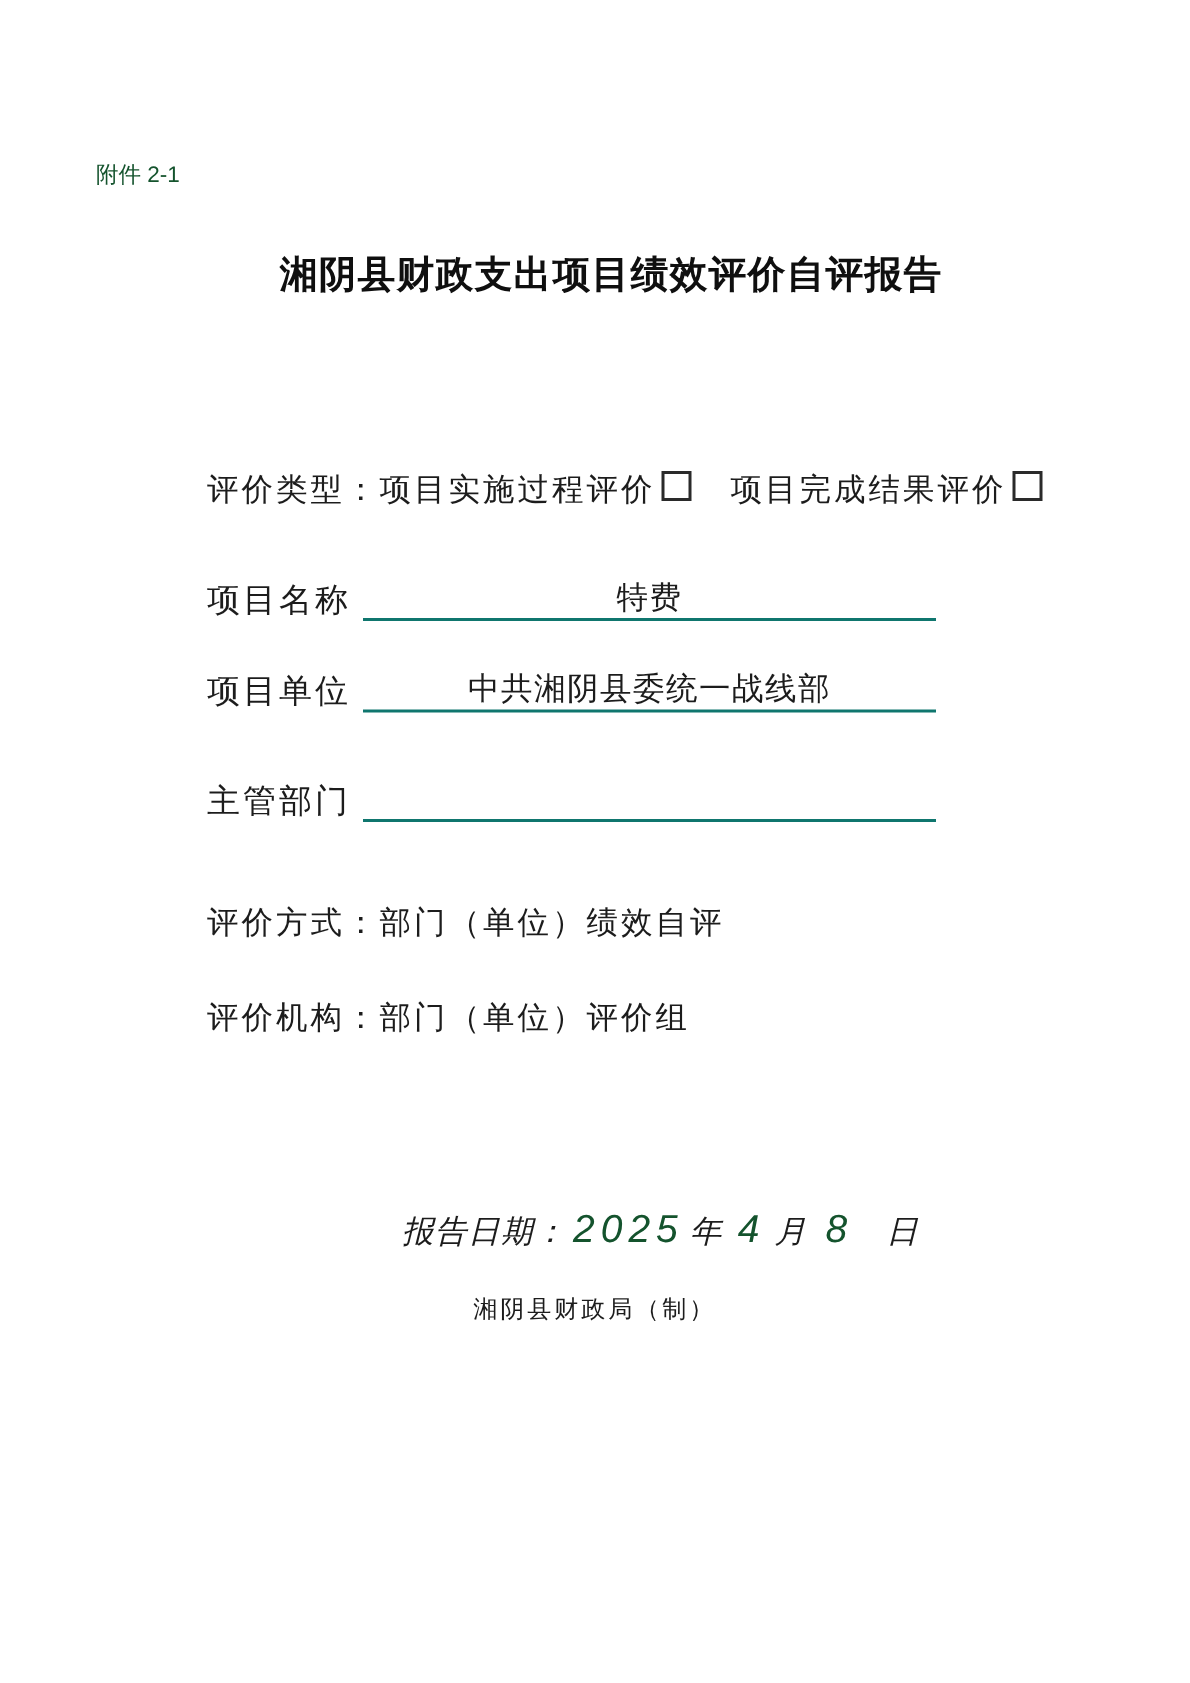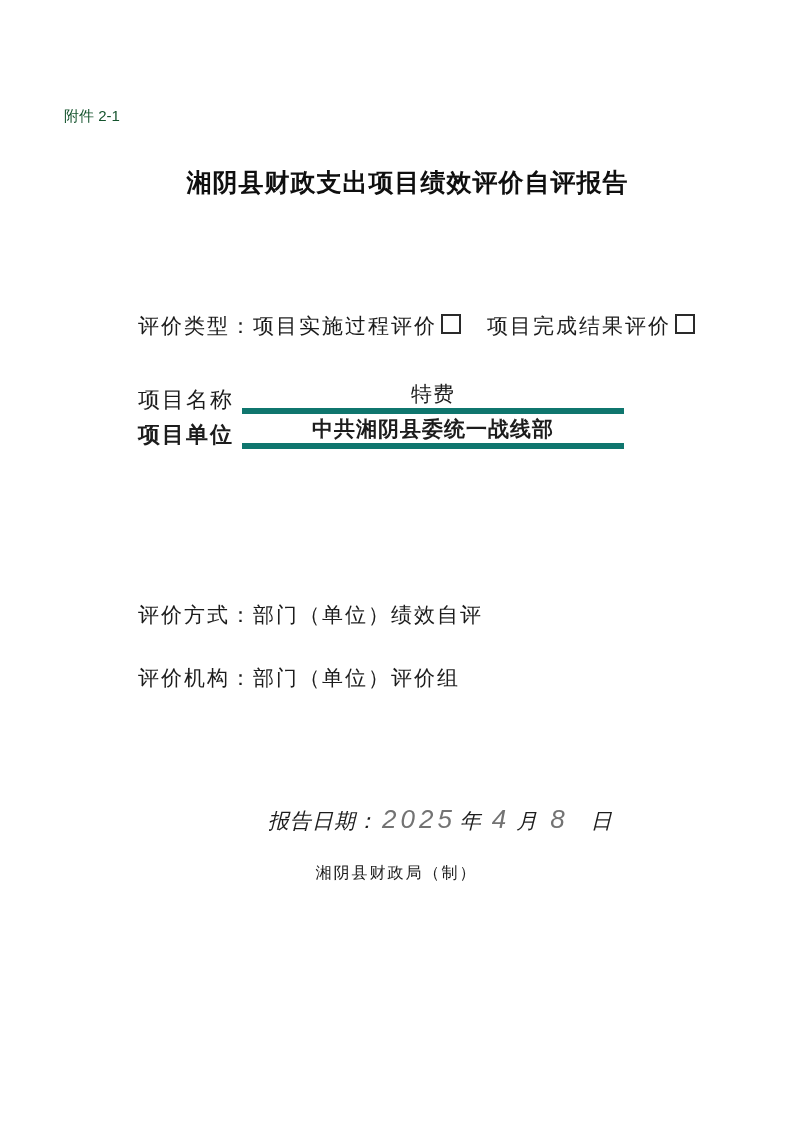--- a/index.html
+++ b/index.html
@@ -65,30 +65,30 @@
   }
   .field-label {
     font-size: 22px;
     letter-spacing: 2px;
     line-height: 28px;
     white-space: nowrap;
   }
   .field-line {
     width: 382px;
     margin-left: 8px;
-    border-bottom: 6px solid #0f766e;
+    border-bottom: 2px solid #0f766e;
     text-align: center;
     font-size: 21px;
     letter-spacing: 1px;
     line-height: 28px;
     height: 28px;
     white-space: nowrap;
   }
   .f-name { top: 386px; }
-  .f-unit { top: 421px; font-weight: bold; }
+  .f-unit { top: 447px; }
   .f-dept { top: 520px; }
 
   .plain-row {
     left: 138px;
     font-size: 21px;
     letter-spacing: 2px;
     white-space: nowrap;
   }
   .r-method { top: 601px; }
   .r-agency { top: 664px; }
@@ -100,21 +100,21 @@
     align-items: baseline;
     font-size: 21px;
     letter-spacing: 1px;
     white-space: nowrap;
     font-style: italic;
   }
   .date-num {
     font-family: "Liberation Sans", "DejaVu Sans", sans-serif;
     font-size: 26px;
     letter-spacing: 4px;
-    color: #737373;
+    color: #14532d;
   }
   .d-year  { margin-left: 4px; }
   .d-yu    { margin-left: 4px; }
   .d-month { margin-left: 10px; }
   .d-mu    { margin-left: 6px; }
   .d-day   { margin-left: 12px; }
   .d-du    { margin-left: 22px; }
 
   .issuer {
     left: 0;
@@ -141,20 +141,24 @@
   <div class="abs field f-name">
     <span class="field-label">项目名称</span>
     <span class="field-line"><span>特费</span></span>
   </div>
 
   <div class="abs field f-unit">
     <span class="field-label">项目单位</span>
     <span class="field-line"><span>中共湘阴县委统一战线部</span></span>
   </div>
 
+  <div class="abs field f-dept">
+    <span class="field-label">主管部门</span>
+    <span class="field-line"><span></span></span>
+  </div>
 
   <div class="abs plain-row r-method">
     <span>评价方式：</span><span>部门（单位）绩效自评</span>
   </div>
 
   <div class="abs plain-row r-agency">
     <span>评价机构：</span><span>部门（单位）评价组</span>
   </div>
 
   <div class="abs date-row">

